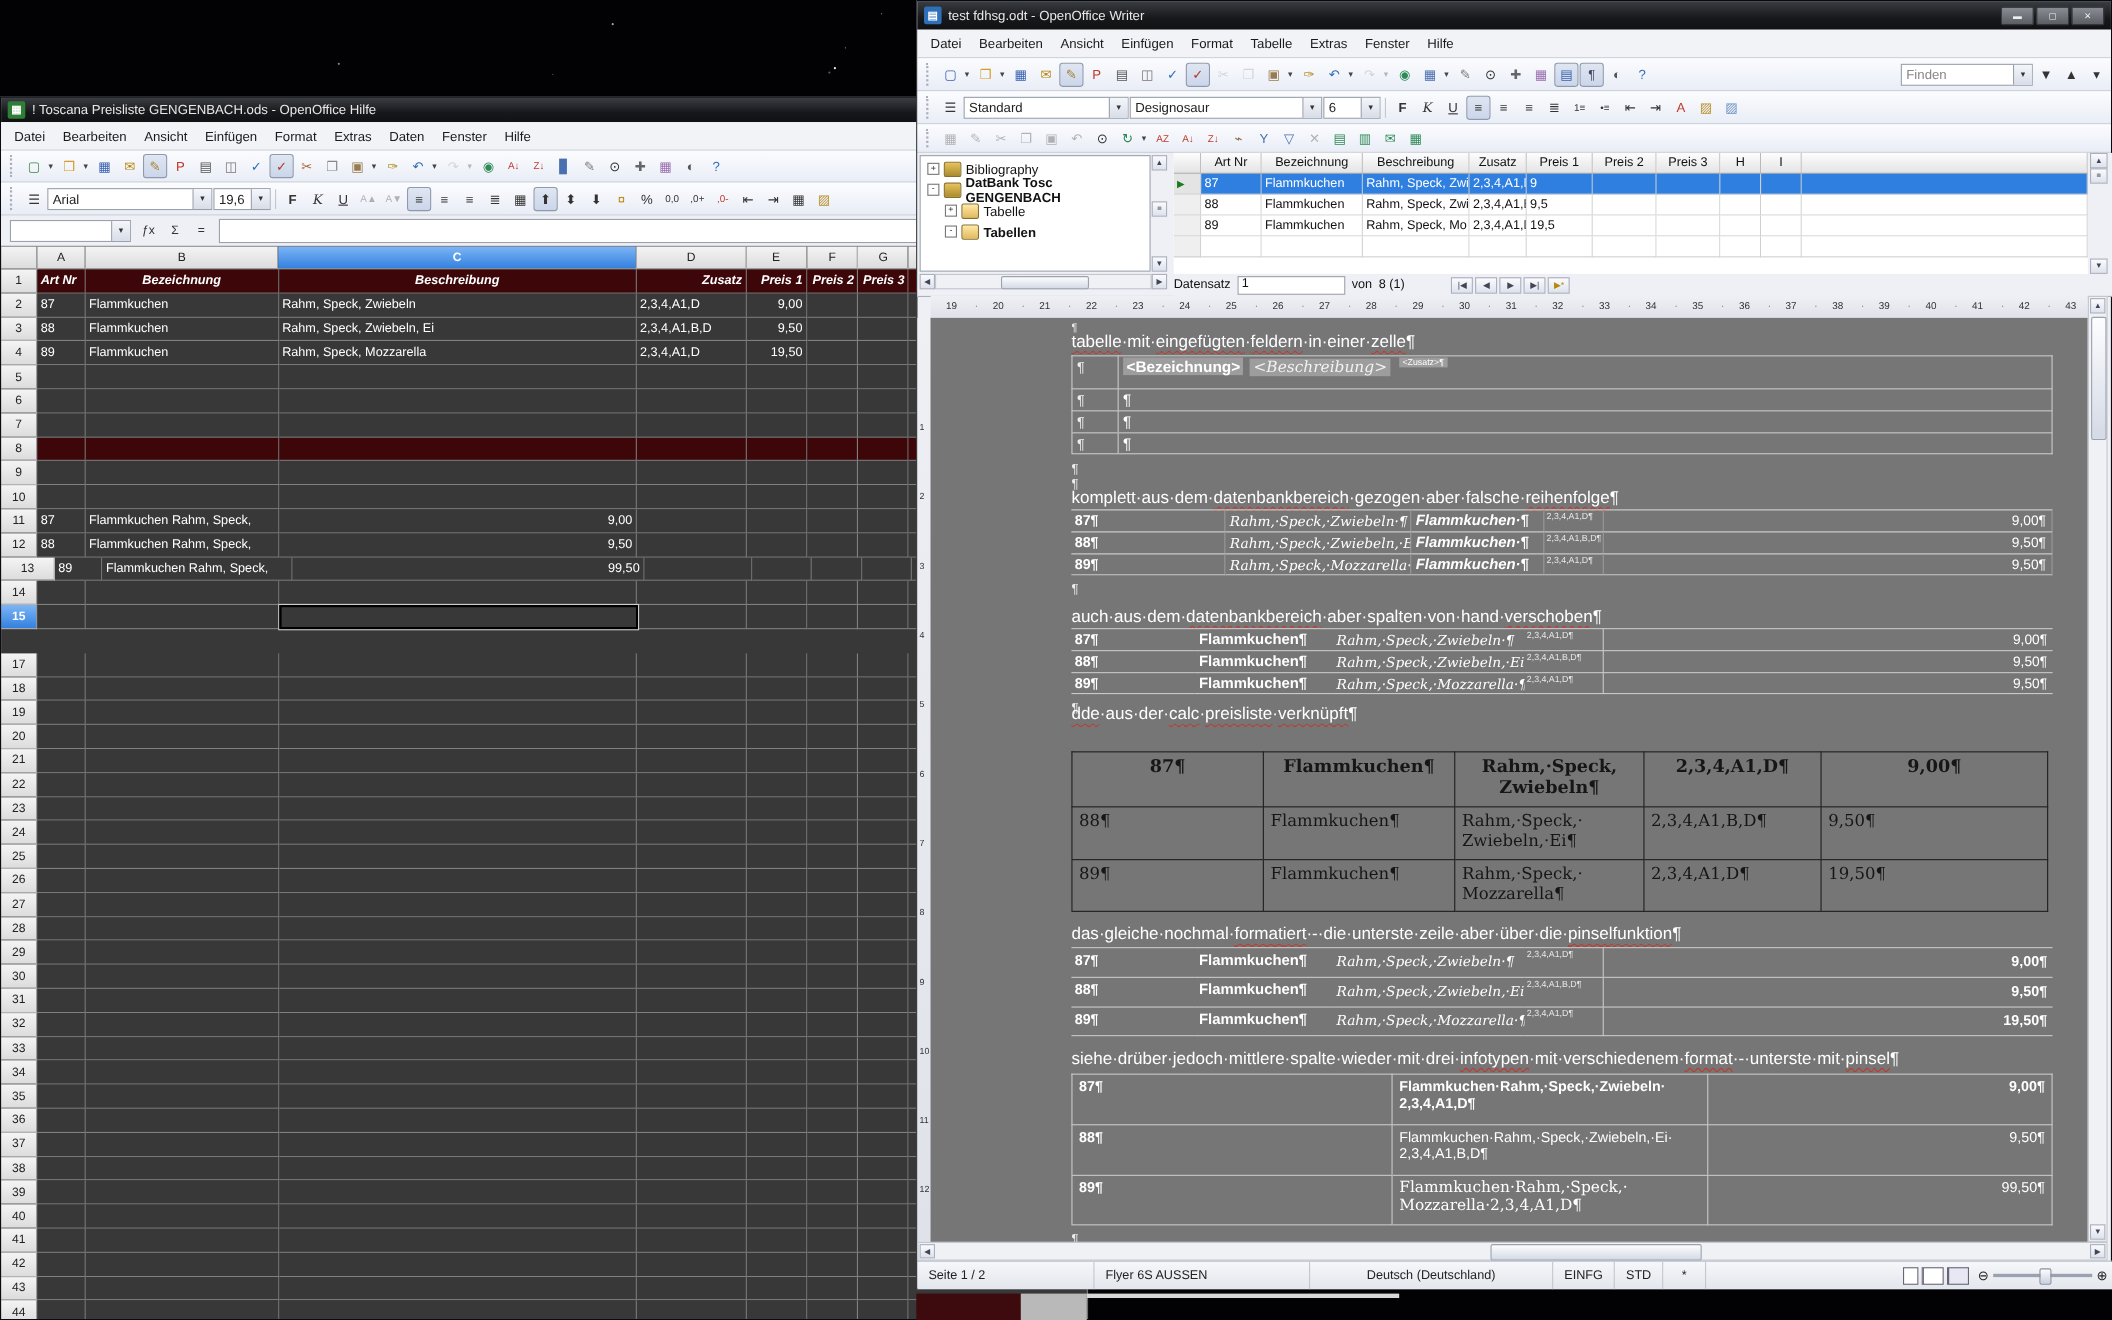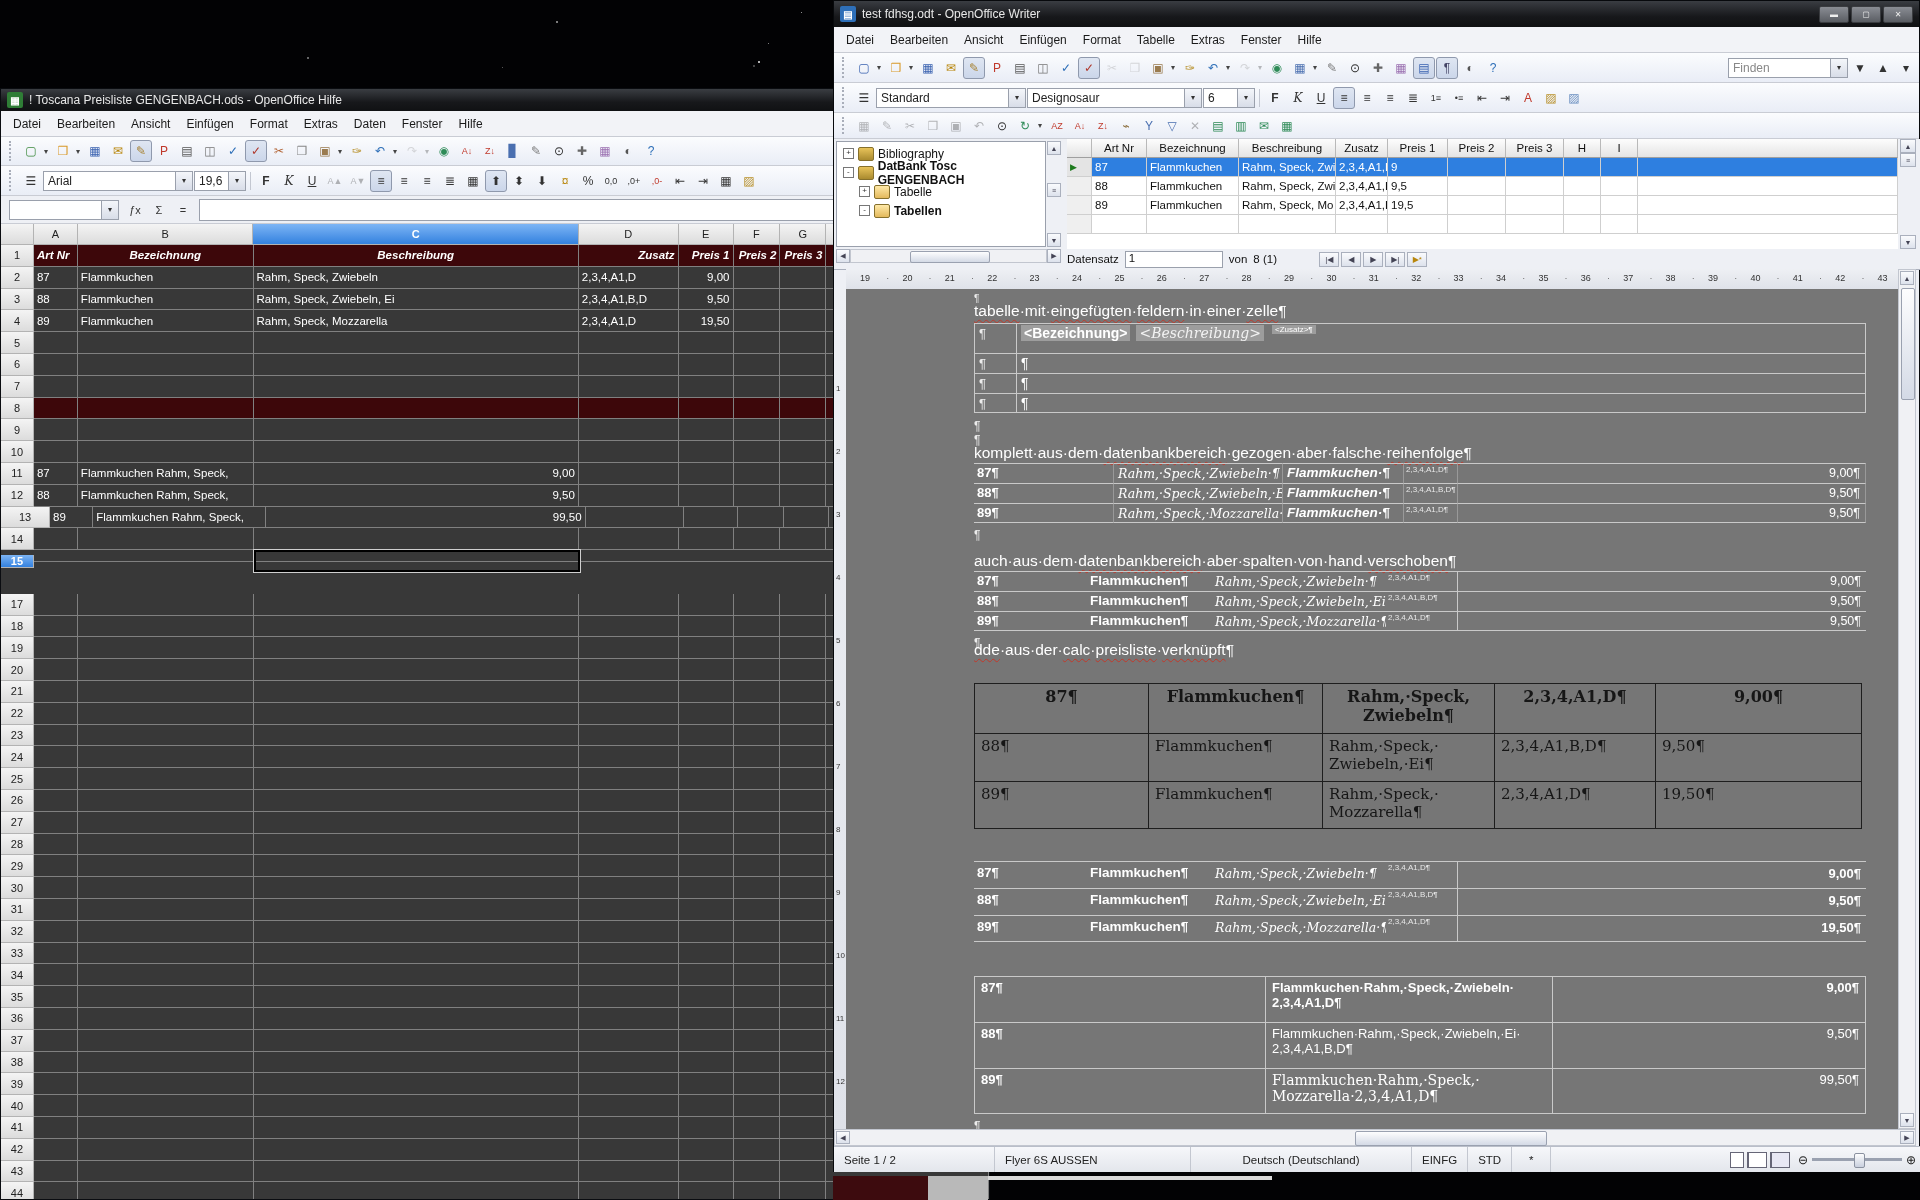--- a/index.html
+++ b/index.html
@@ -603,21 +603,21 @@
           <div class="rowhdr" style="width: 33px;">14</div>
           <div class="ccell" style="width: 44px; background: rgb(56, 56, 56);"></div>
           <div class="ccell" style="width: 176px; background: rgb(56, 56, 56);"></div>
           <div class="ccell" style="width: 326px; background: rgb(56, 56, 56);"></div>
           <div class="ccell" style="width: 100px; background: rgb(56, 56, 56);"></div>
           <div class="ccell" style="width: 55px; background: rgb(56, 56, 56);"></div>
           <div class="ccell" style="width: 47px; background: rgb(56, 56, 56);"></div>
           <div class="ccell" style="width: 46px; background: rgb(56, 56, 56);"></div>
           <div class="ccell" style="width: 163px; background: rgb(56, 56, 56);"></div>
         </div>
-        <div class="crow" style="top: 326.2px; height: 21.8px; align-items: center;">
+        <div class="crow" style="top: 326.2px; height: 21.8px;">
           <div class="rowhdr sel" style="width: 33px;">15</div>
           <div class="ccell" style="width: 44px; background: rgb(56, 56, 56);"></div>
           <div class="ccell" style="width: 176px; background: rgb(56, 56, 56);"></div>
           <div class="ccell" style="width: 326px; background: rgb(56, 56, 56);"></div>
           <div class="ccell" style="width: 100px; background: rgb(56, 56, 56);"></div>
           <div class="ccell" style="width: 55px; background: rgb(56, 56, 56);"></div>
           <div class="ccell" style="width: 47px; background: rgb(56, 56, 56);"></div>
           <div class="ccell" style="width: 46px; background: rgb(56, 56, 56);"></div>
           <div class="ccell" style="width: 163px; background: rgb(56, 56, 56);"></div>
         </div>
@@ -1437,35 +1437,37 @@
         <div class="dcell serif" style="left: 477px; top: 444px; width: 172px; height: 48px; border-left: none; border-top: 1px solid rgb(30, 30, 30); border-right: 1px solid rgb(30, 30, 30); color: rgb(22, 22, 22); font-size: 15px; white-space: pre-line; padding: 3px 6px;">Rahm,·Speck,·
 Zwiebeln,·Ei¶</div>
         <div class="dcell serif" style="left: 649px; top: 444px; width: 161px; height: 48px; border-left: none; border-top: 1px solid rgb(30, 30, 30); border-right: 1px solid rgb(30, 30, 30); color: rgb(22, 22, 22); font-size: 15px; white-space: pre-line; padding: 3px 6px;">2,3,4,A1,B,D¶</div>
         <div class="dcell serif" style="left: 810px; top: 444px; width: 206px; height: 48px; border-left: none; border-top: 1px solid rgb(30, 30, 30); border-right: 1px solid rgb(30, 30, 30); color: rgb(22, 22, 22); font-size: 15px; white-space: pre-line; padding: 3px 6px;">9,50¶</div>
         <div class="dcell serif" style="left: 128px; top: 492px; width: 175px; height: 48px; border-width: 1px; border-style: solid; border-color: rgb(30, 30, 30); color: rgb(22, 22, 22); font-size: 15px; white-space: pre-line; padding: 3px 6px;">89¶</div>
         <div class="dcell serif" style="left: 303px; top: 492px; width: 174px; height: 48px; border-left: none; border-top: 1px solid rgb(30, 30, 30); border-right: 1px solid rgb(30, 30, 30); border-bottom: 1px solid rgb(30, 30, 30); color: rgb(22, 22, 22); font-size: 15px; white-space: pre-line; padding: 3px 6px;">Flammkuchen¶</div>
         <div class="dcell serif" style="left: 477px; top: 492px; width: 172px; height: 48px; border-left: none; border-top: 1px solid rgb(30, 30, 30); border-right: 1px solid rgb(30, 30, 30); border-bottom: 1px solid rgb(30, 30, 30); color: rgb(22, 22, 22); font-size: 15px; white-space: pre-line; padding: 3px 6px;">Rahm,·Speck,·
 Mozzarella¶</div>
         <div class="dcell serif" style="left: 649px; top: 492px; width: 161px; height: 48px; border-left: none; border-top: 1px solid rgb(30, 30, 30); border-right: 1px solid rgb(30, 30, 30); border-bottom: 1px solid rgb(30, 30, 30); color: rgb(22, 22, 22); font-size: 15px; white-space: pre-line; padding: 3px 6px;">2,3,4,A1,D¶</div>
         <div class="dcell serif" style="left: 810px; top: 492px; width: 206px; height: 48px; border-left: none; border-top: 1px solid rgb(30, 30, 30); border-right: 1px solid rgb(30, 30, 30); border-bottom: 1px solid rgb(30, 30, 30); color: rgb(22, 22, 22); font-size: 15px; white-space: pre-line; padding: 3px 6px;">19,50¶</div>
+        <div class="dtext" style="left: 128px; top: 552px;">das·gleiche·nochmal·<span class="sq"><span class="sq">format</span>iert</span>·-·die·unterste·zeile·aber·über·die·<span class="sq"><span class="sq">pinsel</span>funktion</span>¶</div>
         <div class="dcell" style="left: 128px; top: 572px; width: 112px; height: 27px; border-top: 1px solid rgb(201, 201, 201); color: rgb(255, 255, 255); font-weight: bold; font-size: 13px; padding: 3px;">87¶</div>
         <div class="dcell" style="left: 240px; top: 572px; width: 125px; height: 27px; border-top: 1px solid rgb(201, 201, 201); color: rgb(255, 255, 255); font-weight: bold; font-size: 13.5px; padding: 3px 4px;">Flammkuchen¶</div>
         <div class="dcell serif" style="left: 365px; top: 572px; width: 175px; height: 27px; border-top: 1px solid rgb(201, 201, 201); color: rgb(255, 255, 255); font-style: italic; font-size: 12.5px; padding: 4px;">Rahm,·Speck,·Zwiebeln·¶</div>
         <div class="dcell" style="left: 540px; top: 572px; width: 72px; height: 27px; border-top: 1px solid rgb(201, 201, 201); border-right: 1px solid rgb(201, 201, 201); font-size: 8px; padding: 1px 2px; color: rgb(232, 232, 232);">2,3,4,A1,D¶</div>
         <div class="dcell" style="left: 612px; top: 572px; width: 408px; height: 27px; border-top: 1px solid rgb(201, 201, 201); color: rgb(255, 255, 255); font-weight: bold; font-size: 13px; text-align: right; padding: 4px 5px;">9,00¶</div>
         <div class="dcell" style="left: 128px; top: 599px; width: 112px; height: 27px; border-top: 1px solid rgb(201, 201, 201); color: rgb(255, 255, 255); font-weight: bold; font-size: 13px; padding: 3px;">88¶</div>
         <div class="dcell" style="left: 240px; top: 599px; width: 125px; height: 27px; border-top: 1px solid rgb(201, 201, 201); color: rgb(255, 255, 255); font-weight: bold; font-size: 13.5px; padding: 3px 4px;">Flammkuchen¶</div>
         <div class="dcell serif" style="left: 365px; top: 599px; width: 175px; height: 27px; border-top: 1px solid rgb(201, 201, 201); color: rgb(255, 255, 255); font-style: italic; font-size: 12.5px; padding: 4px;">Rahm,·Speck,·Zwiebeln,·Ei·¶</div>
         <div class="dcell" style="left: 540px; top: 599px; width: 72px; height: 27px; border-top: 1px solid rgb(201, 201, 201); border-right: 1px solid rgb(201, 201, 201); font-size: 8px; padding: 1px 2px; color: rgb(232, 232, 232);">2,3,4,A1,B,D¶</div>
         <div class="dcell" style="left: 612px; top: 599px; width: 408px; height: 27px; border-top: 1px solid rgb(201, 201, 201); color: rgb(255, 255, 255); font-weight: bold; font-size: 13px; text-align: right; padding: 4px 5px;">9,50¶</div>
         <div class="dcell" style="left: 128px; top: 626px; width: 112px; height: 27px; border-top: 1px solid rgb(201, 201, 201); border-bottom: 1px solid rgb(201, 201, 201); color: rgb(255, 255, 255); font-weight: bold; font-size: 13px; padding: 3px;">89¶</div>
         <div class="dcell" style="left: 240px; top: 626px; width: 125px; height: 27px; border-top: 1px solid rgb(201, 201, 201); border-bottom: 1px solid rgb(201, 201, 201); color: rgb(255, 255, 255); font-weight: bold; font-size: 13.5px; padding: 3px 4px;">Flammkuchen¶</div>
         <div class="dcell serif" style="left: 365px; top: 626px; width: 175px; height: 27px; border-top: 1px solid rgb(201, 201, 201); border-bottom: 1px solid rgb(201, 201, 201); color: rgb(255, 255, 255); font-style: italic; font-size: 12.5px; padding: 4px;">Rahm,·Speck,·Mozzarella·¶</div>
         <div class="dcell" style="left: 540px; top: 626px; width: 72px; height: 27px; border-top: 1px solid rgb(201, 201, 201); border-bottom: 1px solid rgb(201, 201, 201); border-right: 1px solid rgb(201, 201, 201); font-size: 8px; padding: 1px 2px; color: rgb(232, 232, 232);">2,3,4,A1,D¶</div>
         <div class="dcell" style="left: 612px; top: 626px; width: 408px; height: 27px; border-top: 1px solid rgb(201, 201, 201); border-bottom: 1px solid rgb(201, 201, 201); color: rgb(255, 255, 255); font-weight: bold; font-size: 13px; text-align: right; padding: 4px 5px;">19,50¶</div>
+        <div class="dtext" style="left: 128px; top: 665px;">siehe·drüber·jedoch·mittlere·spalte·wieder·mit·drei·<span class="sq">infotypen</span>·mit·verschiedenem·<span class="sq">format</span>·-·unterste·mit·<span class="sq">pinsel</span>¶</div>
         <div class="dcell" style="left: 128px; top: 687px; width: 292px; height: 46px; border-left: 1px solid rgb(201, 201, 201); border-top: 1px solid rgb(201, 201, 201); border-right: 1px solid rgb(201, 201, 201); color: rgb(255, 255, 255); white-space: pre-line; padding: 3px 6px; font-weight: bold; font-size: 13px;">87¶</div>
         <div class="dcell" style="left: 420px; top: 687px; width: 287px; height: 46px; border-left: none; border-top: 1px solid rgb(201, 201, 201); border-right: 1px solid rgb(201, 201, 201); color: rgb(255, 255, 255); white-space: pre-line; padding: 3px 6px; font-size: 13px; font-weight: bold;">Flammkuchen·Rahm,·Speck,·Zwiebeln·
 2,3,4,A1,D¶</div>
         <div class="dcell" style="left: 707px; top: 687px; width: 313px; height: 46px; border-left: none; border-top: 1px solid rgb(201, 201, 201); border-right: 1px solid rgb(201, 201, 201); color: rgb(255, 255, 255); white-space: pre-line; padding: 3px 6px; font-size: 13px; text-align: right; font-weight: bold;">9,00¶</div>
         <div class="dcell" style="left: 128px; top: 733px; width: 292px; height: 46px; border-left: 1px solid rgb(201, 201, 201); border-top: 1px solid rgb(201, 201, 201); border-right: 1px solid rgb(201, 201, 201); color: rgb(255, 255, 255); white-space: pre-line; padding: 3px 6px; font-weight: bold; font-size: 13px;">88¶</div>
         <div class="dcell" style="left: 420px; top: 733px; width: 287px; height: 46px; border-left: none; border-top: 1px solid rgb(201, 201, 201); border-right: 1px solid rgb(201, 201, 201); color: rgb(255, 255, 255); white-space: pre-line; padding: 3px 6px; font-size: 13px;">Flammkuchen·Rahm,·Speck,·Zwiebeln,·Ei·
 2,3,4,A1,B,D¶</div>
         <div class="dcell" style="left: 707px; top: 733px; width: 313px; height: 46px; border-left: none; border-top: 1px solid rgb(201, 201, 201); border-right: 1px solid rgb(201, 201, 201); color: rgb(255, 255, 255); white-space: pre-line; padding: 3px 6px; font-size: 13px; text-align: right;">9,50¶</div>
         <div class="dcell" style="left: 128px; top: 779px; width: 292px; height: 46px; border-width: 1px; border-style: solid; border-color: rgb(201, 201, 201); color: rgb(255, 255, 255); white-space: pre-line; padding: 3px 6px; font-weight: bold; font-size: 13px;">89¶</div>
         <div class="dcell serif" style="left: 420px; top: 779px; width: 287px; height: 46px; border-left: none; border-top: 1px solid rgb(201, 201, 201); border-right: 1px solid rgb(201, 201, 201); border-bottom: 1px solid rgb(201, 201, 201); color: rgb(255, 255, 255); white-space: pre-line; padding: 3px 6px; font-size: 14px;">Flammkuchen·Rahm,·Speck,·

